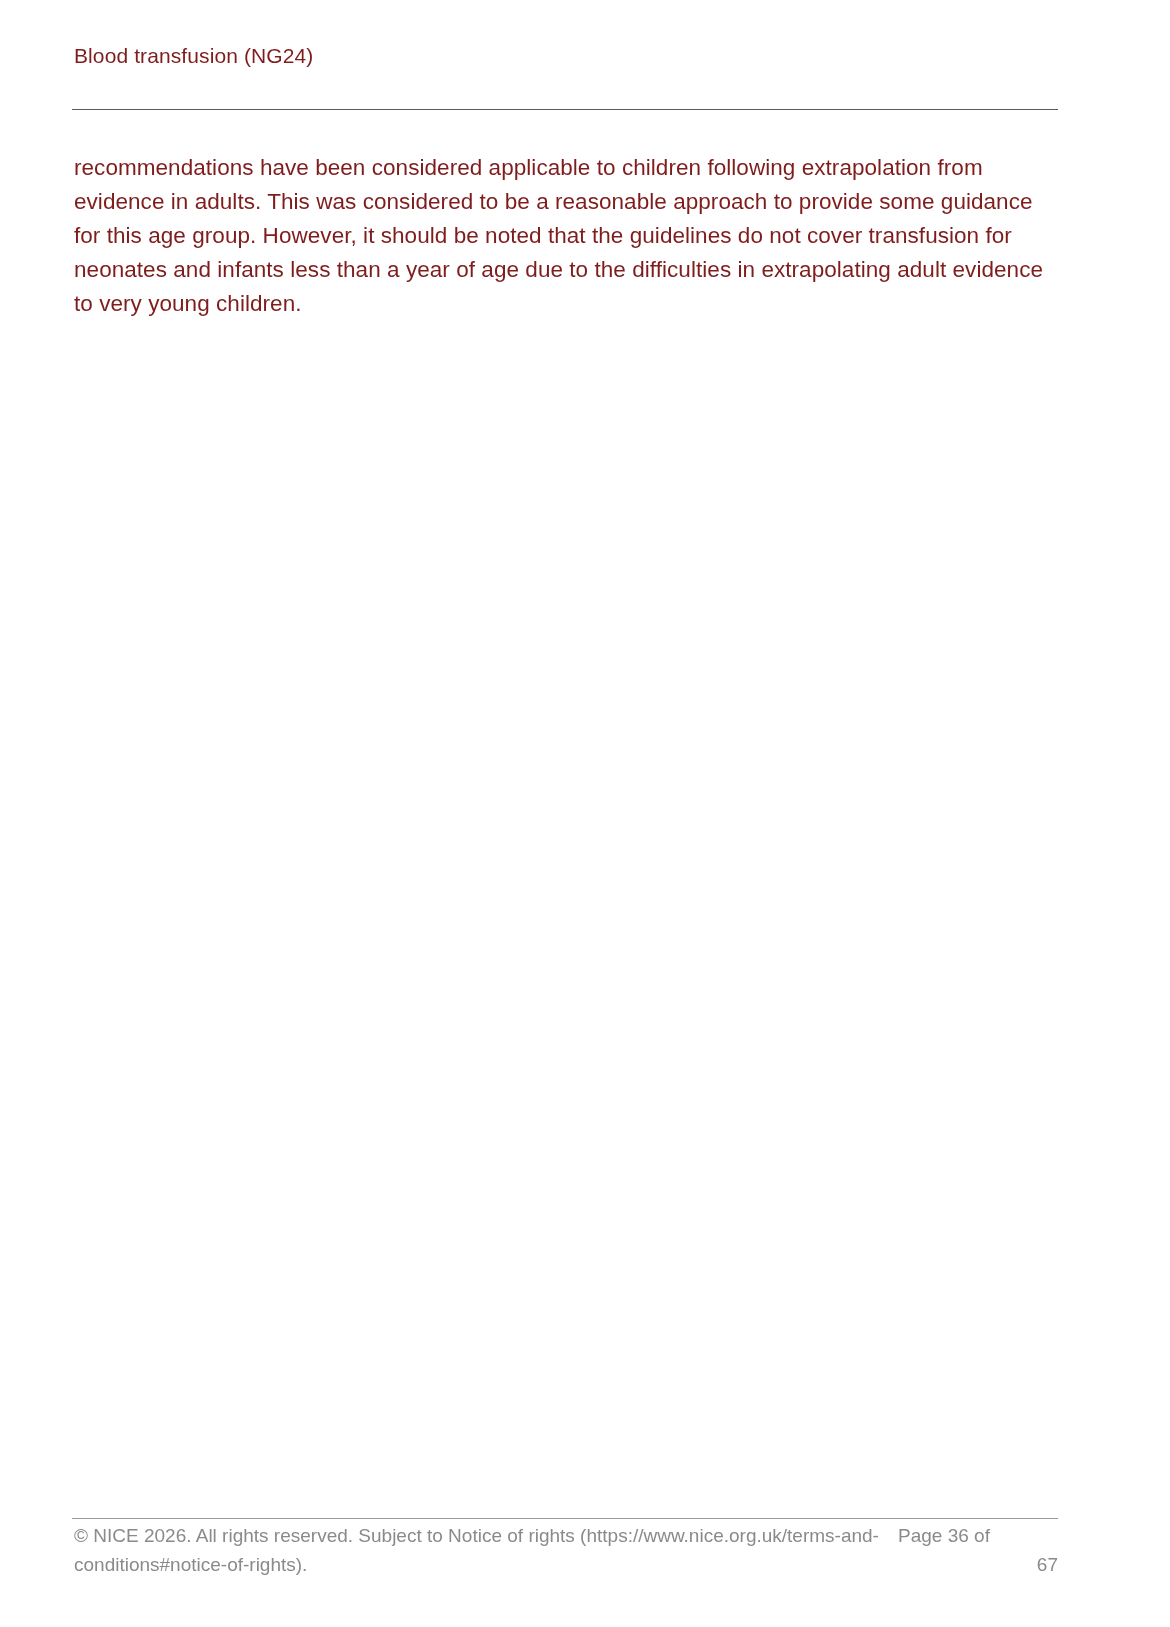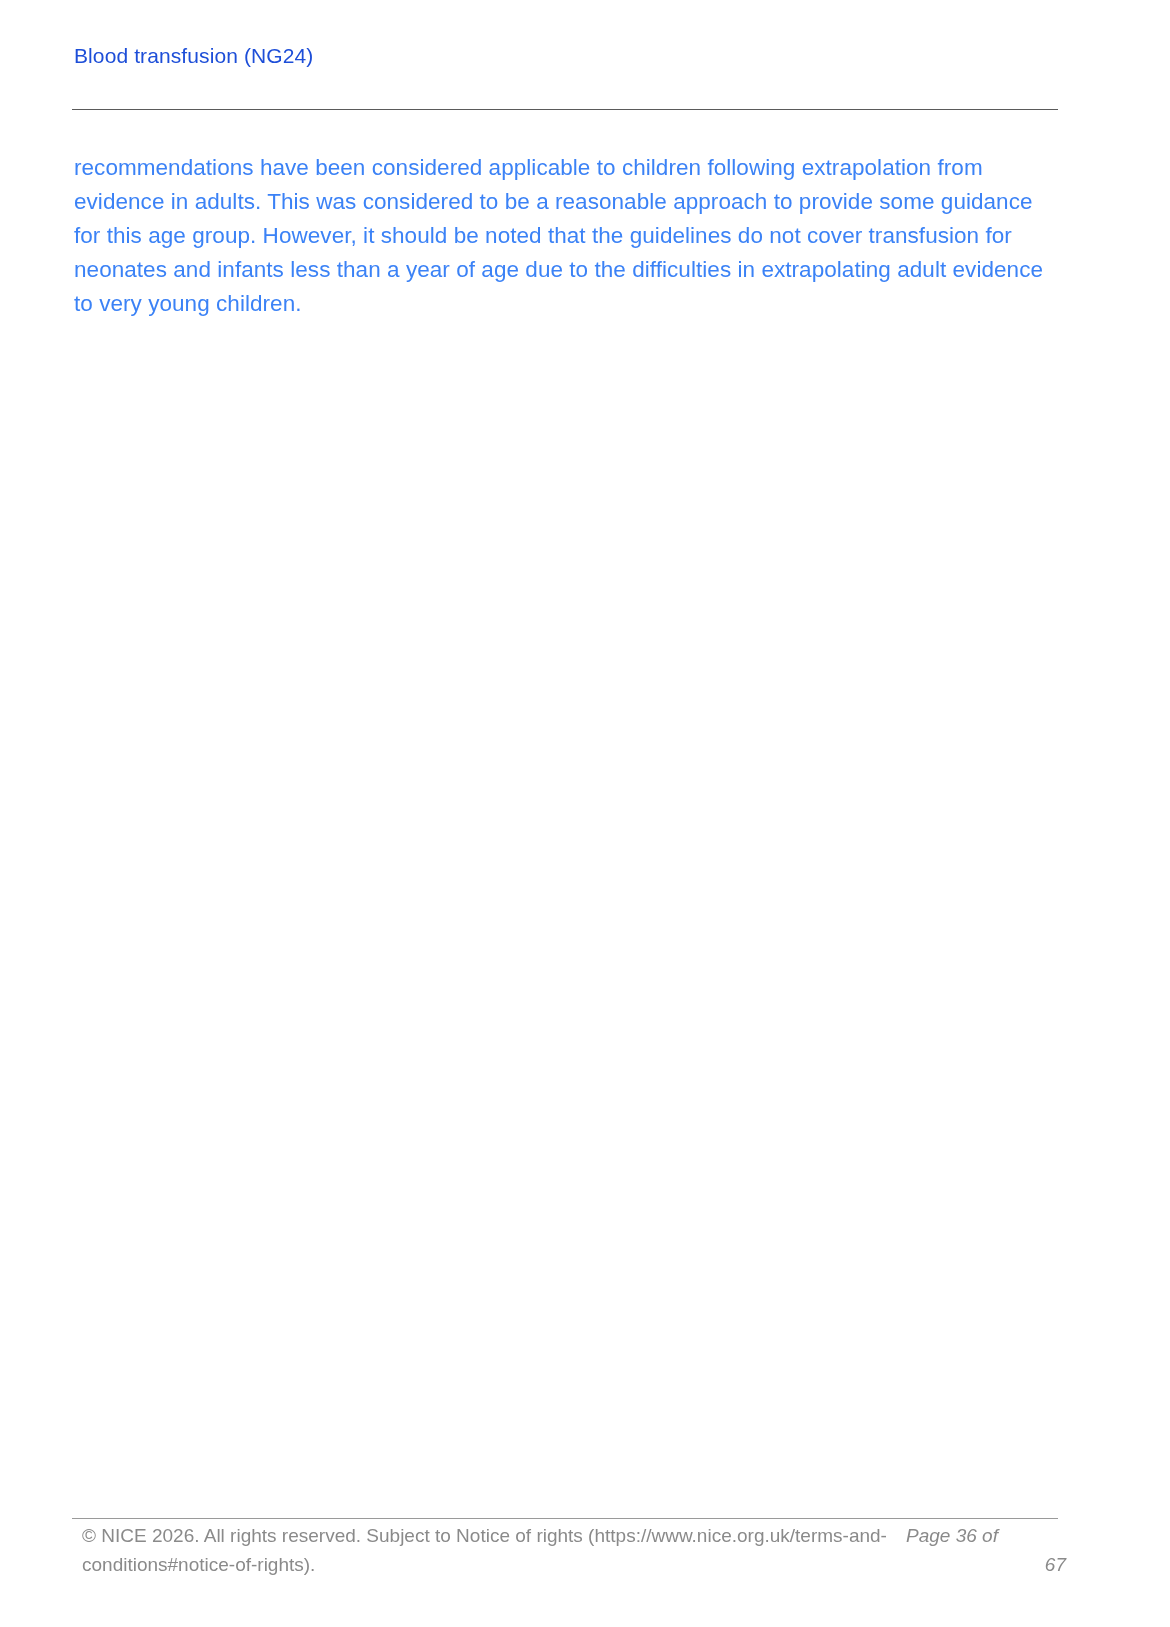--- a/index.html
+++ b/index.html
@@ -19,39 +19,39 @@
     box-sizing: border-box;
     overflow: hidden;
   }
   .header {
     position: absolute;
     top: 42px;
     left: 74px;
     width: 984px;
     font-size: 21px;
     line-height: 28px;
-    color: #1d4ed8;
+    color: #7f1d1d;
     letter-spacing: 0.1px;
   }
   .header-rule {
     position: absolute;
     top: 109px;
     left: 72px;
     width: 986px;
     height: 1px;
     background: #5a5a5a;
   }
   .body-text {
     position: absolute;
     top: 128px;
     left: 74px;
     width: 975px;
     font-size: 22.5px;
     line-height: 34px;
-    color: #3b82f6;
+    color: #7f1d1d;
     letter-spacing: 0.05px;
     text-align: left;
   }
   .footer-rule {
     position: absolute;
     bottom: 108px;
     left: 72px;
     width: 986px;
     height: 1px;
     background: #9a9a9a;
@@ -60,29 +60,27 @@
     position: absolute;
     bottom: 48px;
     left: 74px;
     width: 984px;
     font-size: 19px;
     line-height: 29px;
     color: #8a8a8a;
     display: flex;
     justify-content: space-between;
     align-items: flex-start;
-    margin-left: 8px;
   }
   .footer-left {
     width: 810px;
   }
   .footer-right {
     width: 160px;
     text-align: right;
-    font-style: italic;
   }
   .footer-right .pageno-line1 {
     display: block;
     text-align: left;
   }
   .footer-right .pageno-line2 {
     display: block;
     text-align: right;
   }
 </style>

